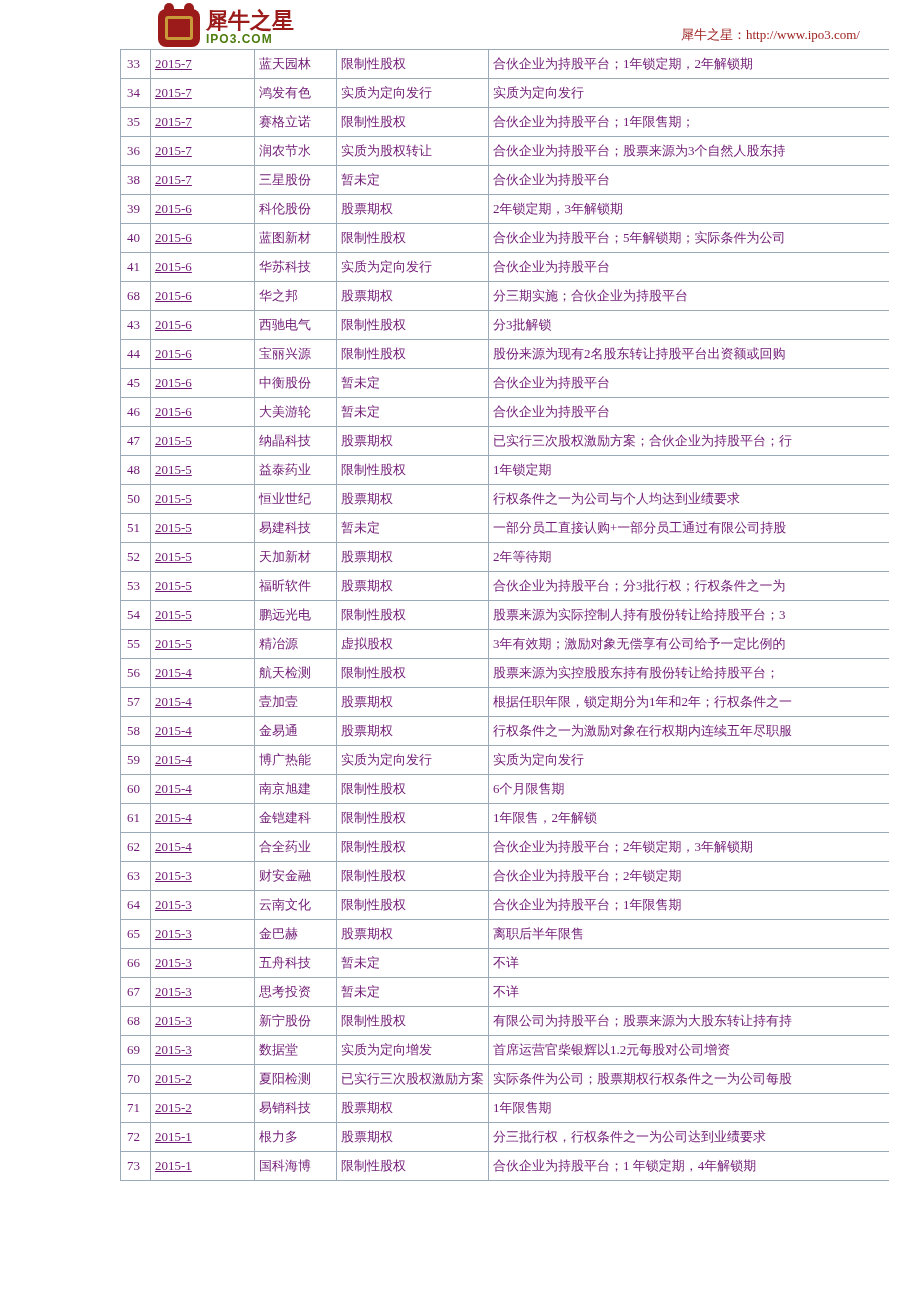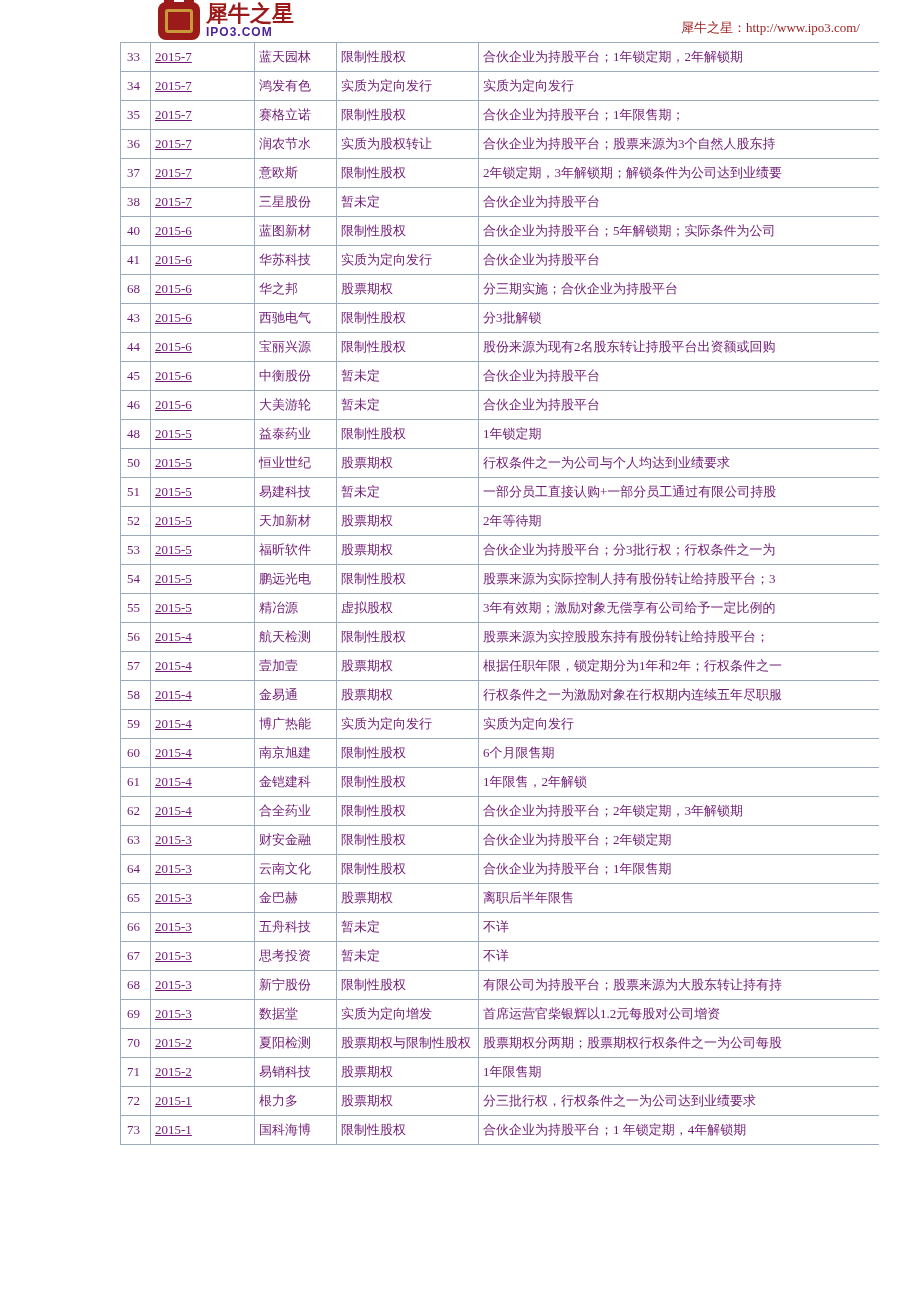--- a/index.html
+++ b/index.html
@@ -9,21 +9,21 @@
     }
     body {
       font-family: "SimSun", "宋体", serif;
       background: #fff;
       width: 920px;
     }
     .header {
       display: flex;
       align-items: flex-end;
       justify-content: space-between;
-      padding: 2px 0 2px 0;
+      padding: 9px 0 2px 0;
       margin-left: 158px;
       margin-right: 0;
     }
     .logo-wrap {
       display: flex;
       align-items: center;
     }
     .logo-icon {
       width: 42px;
       height: 38px;
@@ -70,21 +70,21 @@
       font-family: "KaiTi", "楷体", serif;
       font-size: 22px;
       font-weight: bold;
       color: #9b1b1b;
       line-height: 1;
     }
     .logo-en {
       font-family: Arial, sans-serif;
       font-size: 12px;
       font-weight: bold;
-      color: #4c1d95;
+      color: #4d7c0f;
       letter-spacing: 1px;
       line-height: 1.2;
     }
     .header-url {
       font-size: 13px;
       color: #9b1b1b;
       margin-right: 60px;
       margin-bottom: 3px;
     }
     table {
@@ -148,34 +148,34 @@
         <td class="col-note">合伙企业为持股平台；1年限售期；</td>
       </tr>
       <tr>
         <td class="col-no">36</td>
         <td class="col-date">2015-7</td>
         <td class="col-name">润农节水</td>
         <td class="col-type">实质为股权转让</td>
         <td class="col-note">合伙企业为持股平台；股票来源为3个自然人股东持</td>
       </tr>
       <tr>
-        <td class="col-no">37</td>
-        <td class="col-date">2015-7</td>
-        <td class="col-name">意欧斯</td>
-        <td class="col-type">限制性股权</td>
-        <td class="col-note">2年锁定期，3年解锁期；解锁条件为公司达到业绩要</td>
-      </tr>
-      <tr>
         <td class="col-no">38</td>
         <td class="col-date">2015-7</td>
         <td class="col-name">三星股份</td>
         <td class="col-type">暂未定</td>
         <td class="col-note">合伙企业为持股平台</td>
       </tr>
       <tr>
+        <td class="col-no">39</td>
+        <td class="col-date">2015-6</td>
+        <td class="col-name">科伦股份</td>
+        <td class="col-type">股票期权</td>
+        <td class="col-note">2年锁定期，3年解锁期</td>
+      </tr>
+      <tr>
         <td class="col-no">40</td>
         <td class="col-date">2015-6</td>
         <td class="col-name">蓝图新材</td>
         <td class="col-type">限制性股权</td>
         <td class="col-note">合伙企业为持股平台；5年解锁期；实际条件为公司</td>
       </tr>
       <tr>
         <td class="col-no">41</td>
         <td class="col-date">2015-6</td>
         <td class="col-name">华苏科技</td>
@@ -211,20 +211,27 @@
         <td class="col-note">合伙企业为持股平台</td>
       </tr>
       <tr>
         <td class="col-no">46</td>
         <td class="col-date">2015-6</td>
         <td class="col-name">大美游轮</td>
         <td class="col-type">暂未定</td>
         <td class="col-note">合伙企业为持股平台</td>
       </tr>
       <tr>
+        <td class="col-no">47</td>
+        <td class="col-date">2015-5</td>
+        <td class="col-name">纳晶科技</td>
+        <td class="col-type">股票期权</td>
+        <td class="col-note">已实行三次股权激励方案；合伙企业为持股平台；行</td>
+      </tr>
+      <tr>
         <td class="col-no">48</td>
         <td class="col-date">2015-5</td>
         <td class="col-name">益泰药业</td>
         <td class="col-type">限制性股权</td>
         <td class="col-note">1年锁定期</td>
       </tr>
       <tr>
         <td class="col-no">50</td>
         <td class="col-date">2015-5</td>
         <td class="col-name">恒业世纪</td>
@@ -361,22 +368,22 @@
         <td class="col-no">69</td>
         <td class="col-date">2015-3</td>
         <td class="col-name">数据堂</td>
         <td class="col-type">实质为定向增发</td>
         <td class="col-note">首席运营官柴银辉以1.2元每股对公司增资</td>
       </tr>
       <tr>
         <td class="col-no">70</td>
         <td class="col-date">2015-2</td>
         <td class="col-name">夏阳检测</td>
-        <td class="col-type">股票期权与限制性股权</td>
-        <td class="col-note">股票期权分两期；股票期权行权条件之一为公司每股</td>
+        <td class="col-type">已实行三次股权激励方案</td>
+        <td class="col-note">实际条件为公司；股票期权行权条件之一为公司每股</td>
       </tr>
       <tr>
         <td class="col-no">71</td>
         <td class="col-date">2015-2</td>
         <td class="col-name">易销科技</td>
         <td class="col-type">股票期权</td>
         <td class="col-note">1年限售期</td>
       </tr>
       <tr>
         <td class="col-no">72</td>

